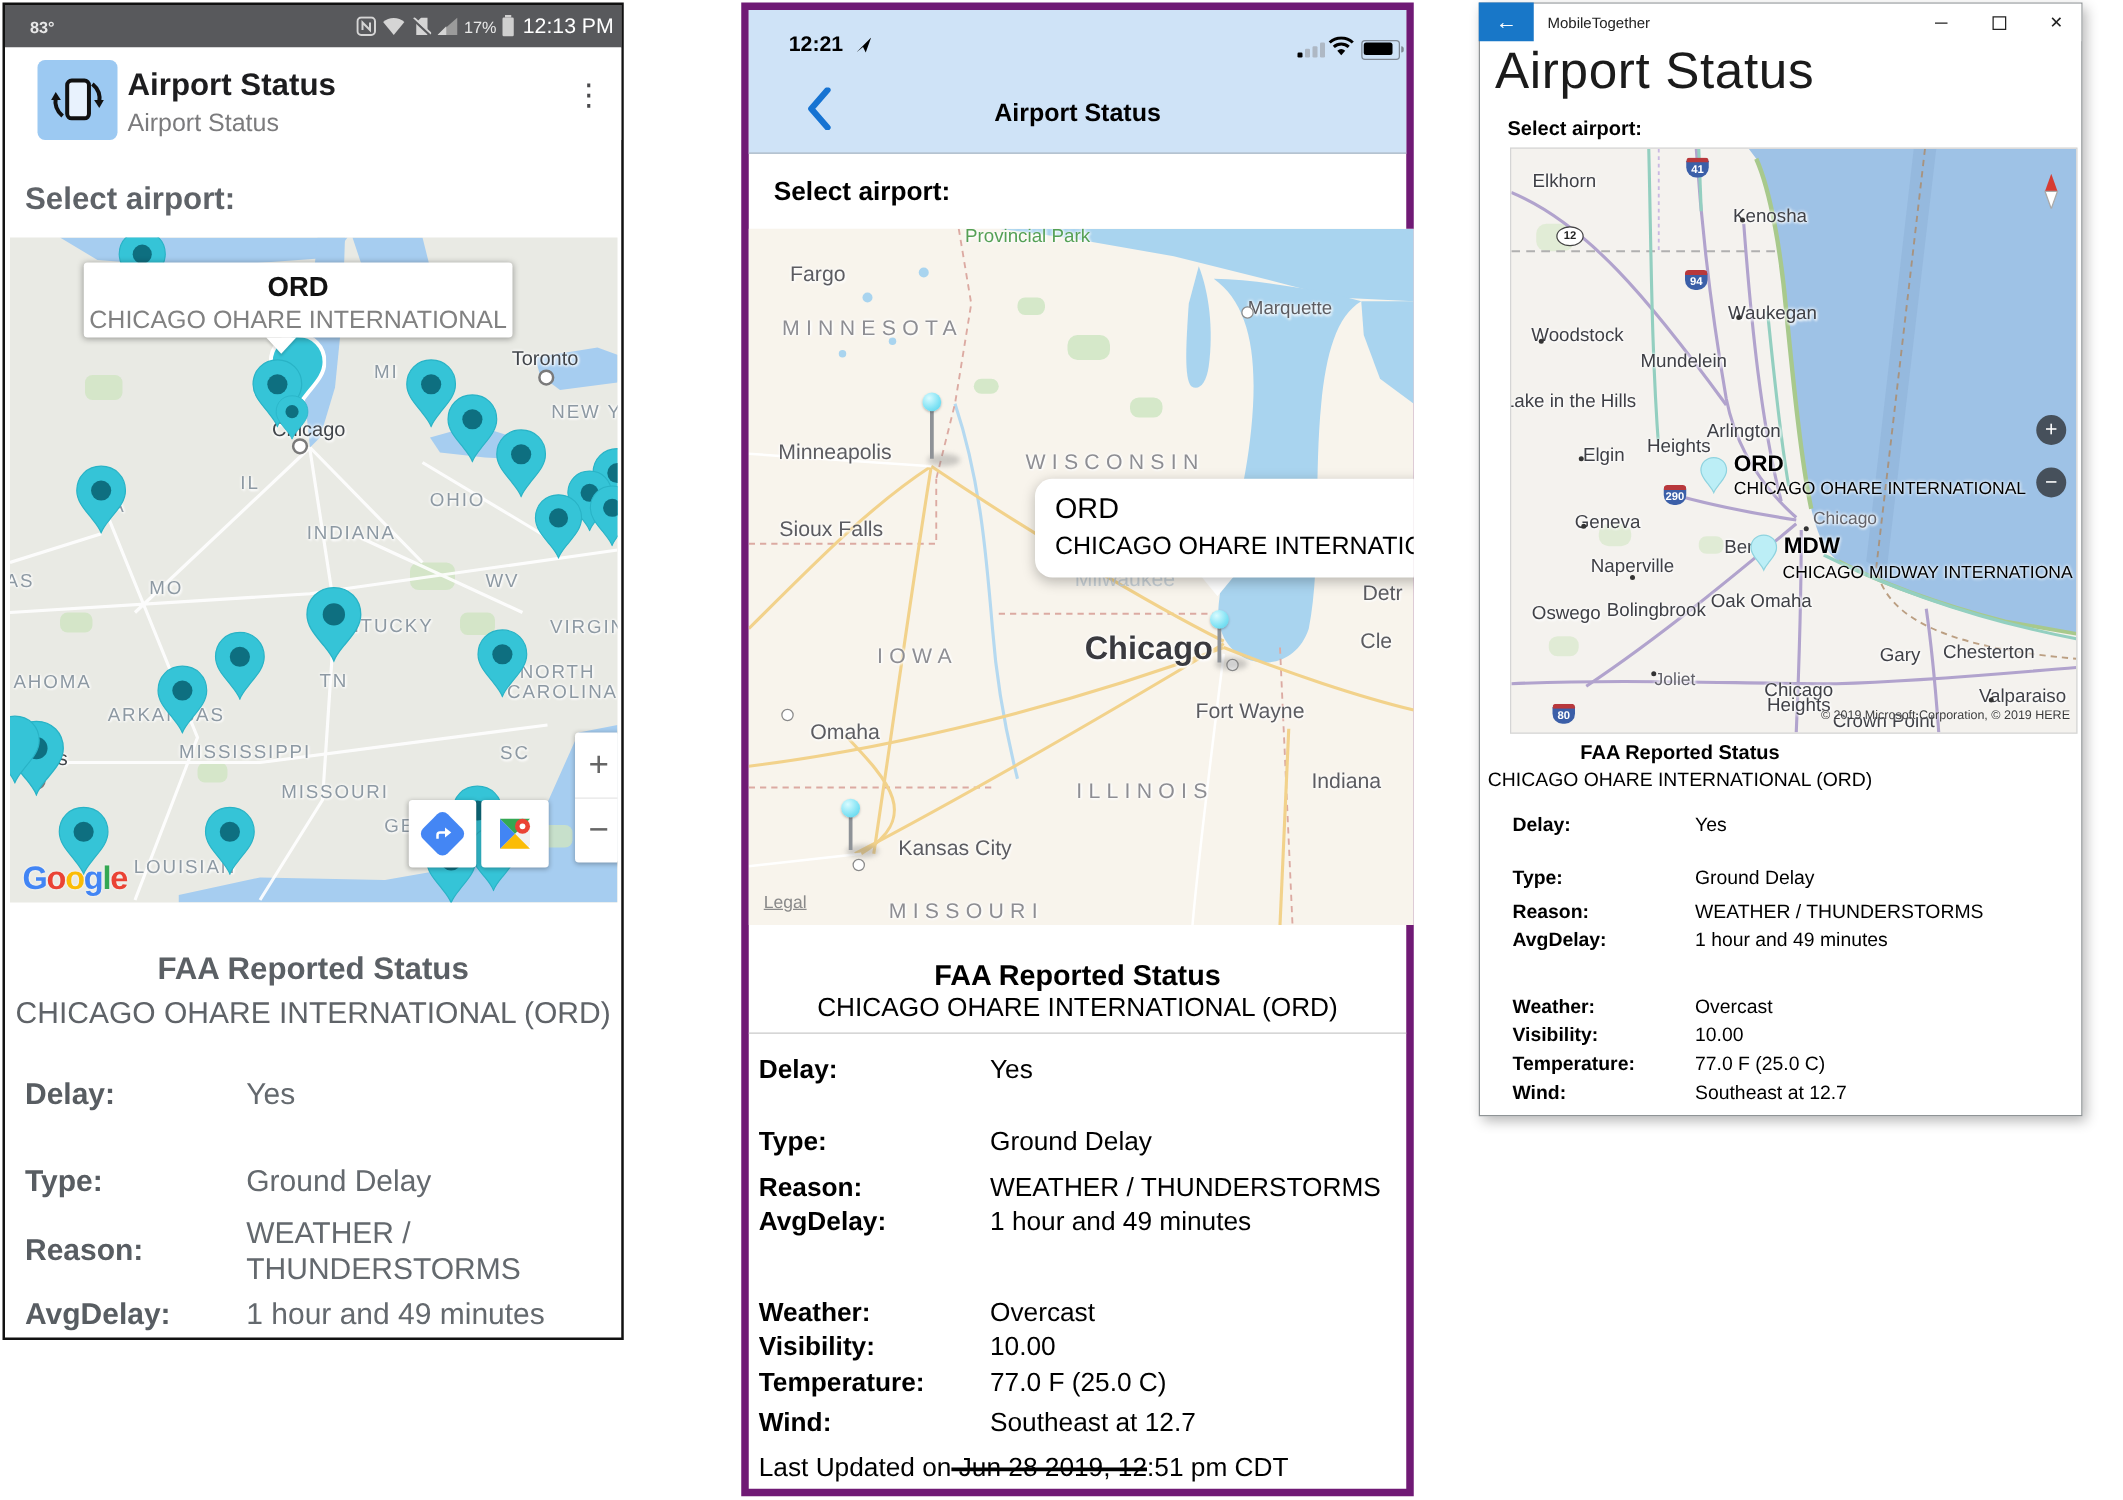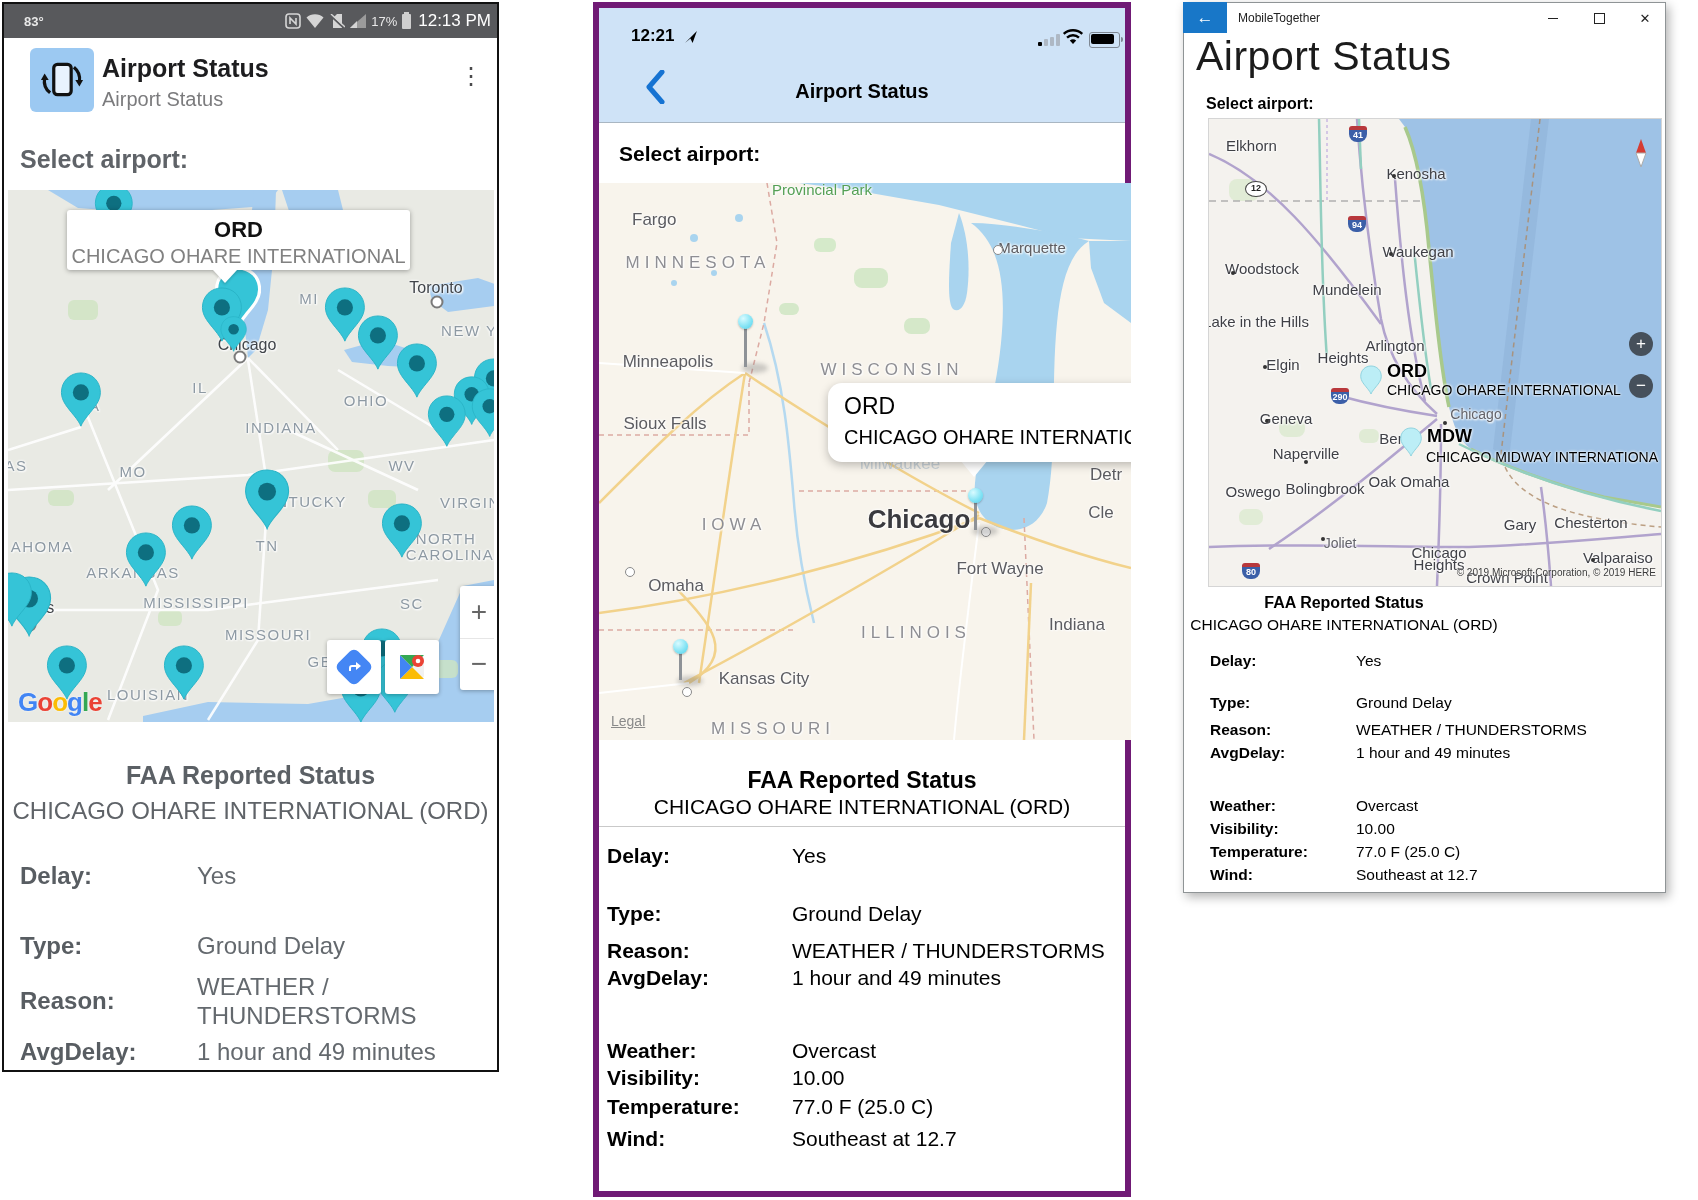--- a/index.html
+++ b/index.html
@@ -518,20 +518,21 @@
         <span>10.00</span>
       </div>
     <div class="i-row" style="top:1084px;height:30px;">
       <b>Temperature:</b>
         <span>77.0 F (25.0 C)</span>
       </div>
     <div class="i-row" style="top:1116px;height:30px;">
       <b>Wind:</b>
         <span>Southeast at 12.7</span>
       </div>
+    <div class="i-upd"><span>Last Updated on</span><span class="strike"> Jun 28 2019, 12</span><span>:51 pm CDT</span></div>
   </section>
 
   <section id="win">
     <div class="w-titlebar">
       <div class="w-back">
           <span>←</span>
         </div>
       <div class="w-app">MobileTogether</div>
       <div class="w-ctl w-min" style="left:352px;">
           <i></i>

